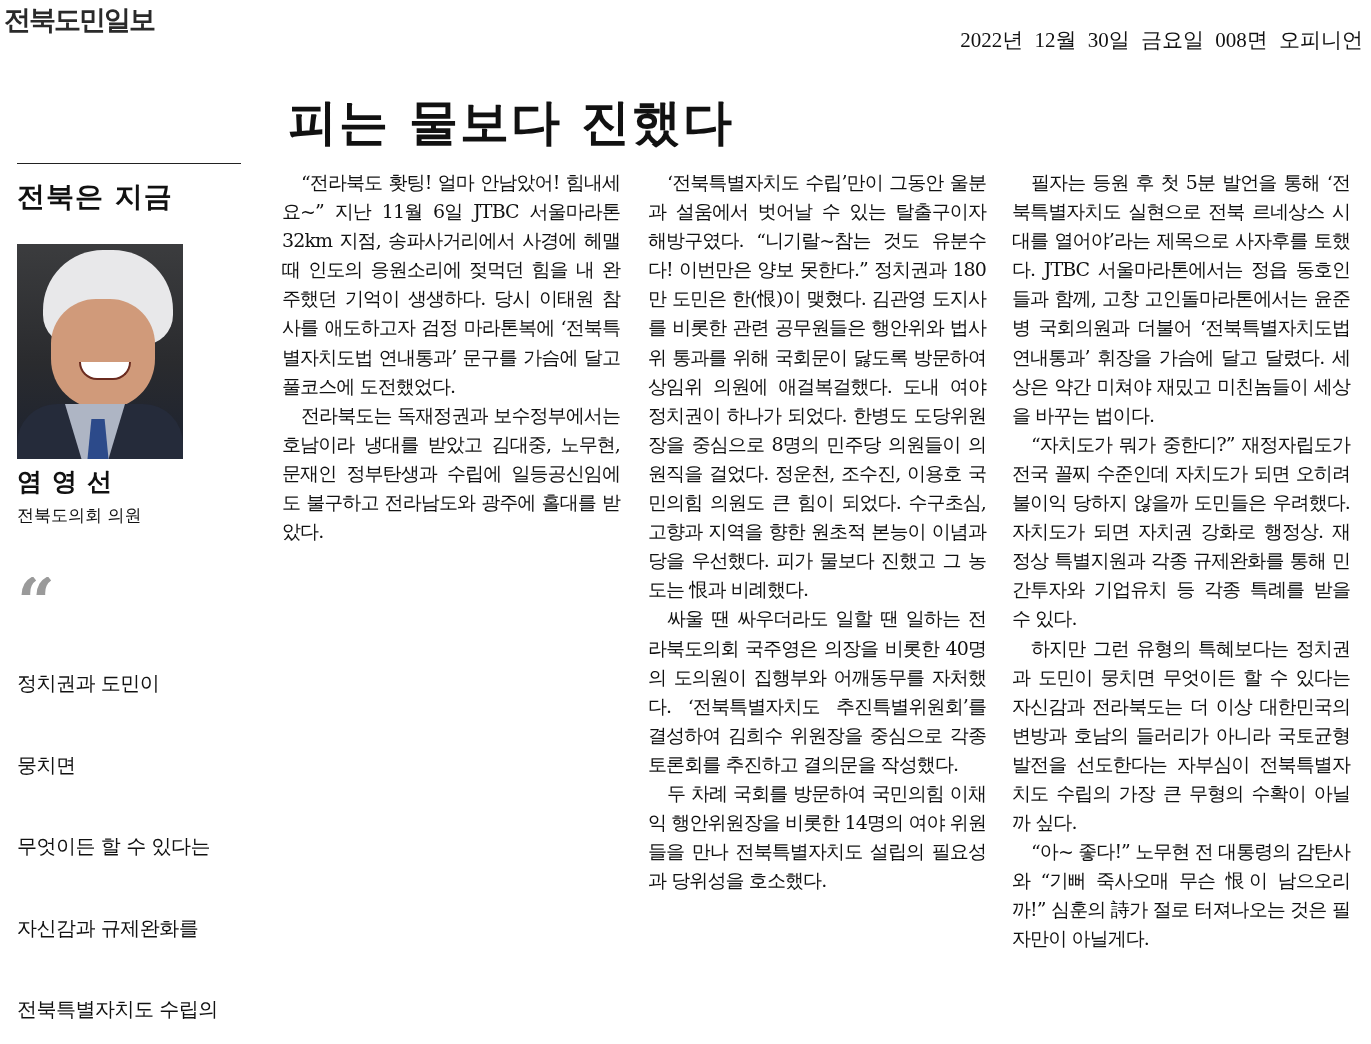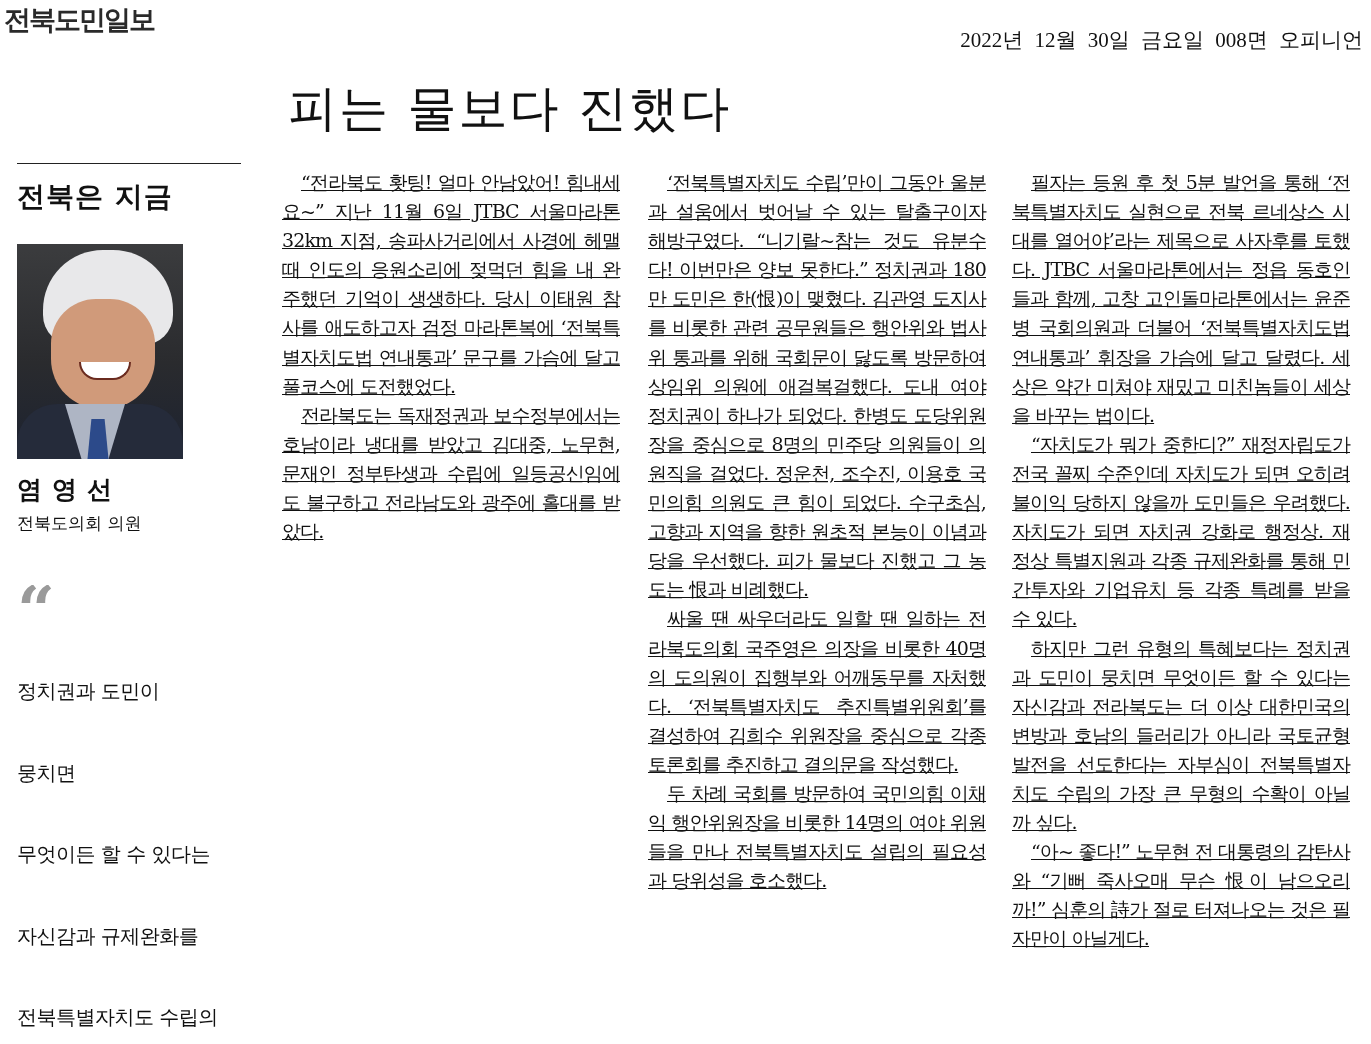--- a/index.html
+++ b/index.html
@@ -1,37 +1,37 @@
 <!DOCTYPE html>
 <html><head>
 <meta charset="utf-8">
 <style>
   html, body { margin: 0; padding: 0; background: #ffffff; }
   body { width: 1371px; height: 1044px; position: relative; overflow: hidden; color: #111; font-family: "DejaVu Serif", "Liberation Serif", serif; }
   .masthead { position: absolute; left: 4px; top: 2px; font-family: "DejaVu Sans", sans-serif; font-weight: bold; font-size: 27px; letter-spacing: -2px; color: #2a2a2a; }
   .dateline { position: absolute; right: 8px; top: 26px; font-family: "Liberation Serif", serif; font-size: 21px; color: #111; word-spacing: 6px; }
-  .headline { position: absolute; left: 288px; top: 76px; font-family: "DejaVu Sans", sans-serif; font-weight: normal; font-size: 49px; letter-spacing: 2px; color: #111; }
+  .headline { position: absolute; left: 288px; top: 90px; font-family: "DejaVu Sans", sans-serif; font-weight: bold; font-size: 49px; letter-spacing: 2px; color: #111; }
   .sidebar { position: absolute; left: 17px; top: 163px; width: 224px; }
   .sidebar .rule { border-top: 1px solid #222; width: 224px; }
   .section-title { margin-top: 14px; font-family: "DejaVu Sans", sans-serif; font-weight: bold; font-size: 28px; letter-spacing: 1px; }
   .photo { margin-top: 28px; width: 166px; height: 215px; position: relative; overflow: hidden; background: linear-gradient(180deg, #3b3c3e 0%, #2a2b2e 55%, #1c2230 100%); }
   .photo .hair { position: absolute; left: 26px; top: 6px; width: 130px; height: 95px; border-radius: 60px 60px 30px 30px; background: #e8e8ea; }
   .photo .face { position: absolute; left: 34px; top: 55px; width: 104px; height: 110px; border-radius: 45px 45px 50px 50px; background: #d09a7a; }
   .photo .smile { position: absolute; left: 62px; top: 118px; width: 48px; height: 16px; border-radius: 0 0 24px 24px; background: #fff; border: 2px solid #6a2b1f; border-top: none; }
   .photo .suit { position: absolute; left: 0; top: 160px; width: 166px; height: 60px; background: #252b3a; border-radius: 40px 40px 0 0; }
   .photo .shirt { position: absolute; left: 48px; top: 160px; width: 60px; height: 60px; background: #aeb5c4; clip-path: polygon(0 0, 100% 0, 70% 100%, 30% 100%); }
   .photo .tie { position: absolute; left: 70px; top: 175px; width: 22px; height: 45px; background: #2c4a8a; clip-path: polygon(20% 0, 80% 0, 100% 100%, 0 100%); }
-  .author-name { margin-top: 14px; font-family: "DejaVu Sans", sans-serif; font-weight: bold; font-size: 25px; letter-spacing: 10px; }
+  .author-name { margin-top: 6px; font-family: "DejaVu Sans", sans-serif; font-weight: bold; font-size: 25px; letter-spacing: 10px; }
   .author-role { margin-top: 6px; font-family: "DejaVu Sans", sans-serif; font-size: 17px; }
   .quote-open, .quote-close { font-family: "DejaVu Serif", serif; font-weight: bold; font-size: 66px; line-height: 50px; color: #9a9a9a; height: 46px; overflow: hidden; }
   .quote-open { margin-top: 50px; }
   .pullquote { margin-top: 10px; }
   .pullquote div { font-family: "DejaVu Sans", sans-serif; font-size: 20px; line-height: 41.5px; letter-spacing: -0.5px; margin-top: 40px; }
   .quote-close { margin-top: 8px; }
-  .col { position: absolute; top: 168px; width: 338px; font-family: "DejaVu Serif", serif; font-size: 19px; line-height: 29.1px; letter-spacing: -0.9px; text-align: justify; text-decoration: underline; }
+  .col { position: absolute; top: 168px; width: 338px; font-family: "DejaVu Serif", serif; font-size: 19px; line-height: 29.1px; letter-spacing: -0.9px; text-align: justify; }
   .col p { margin: 0; text-indent: 19px; }
   .col p.cont { text-indent: 0; }
   #col1 { left: 282px; }
   #col2 { left: 648px; }
   #col3 { left: 1012px; width: 338px; }
 </style>
 </head>
 <body>
 
 <div class="masthead">전북도민일보</div>

